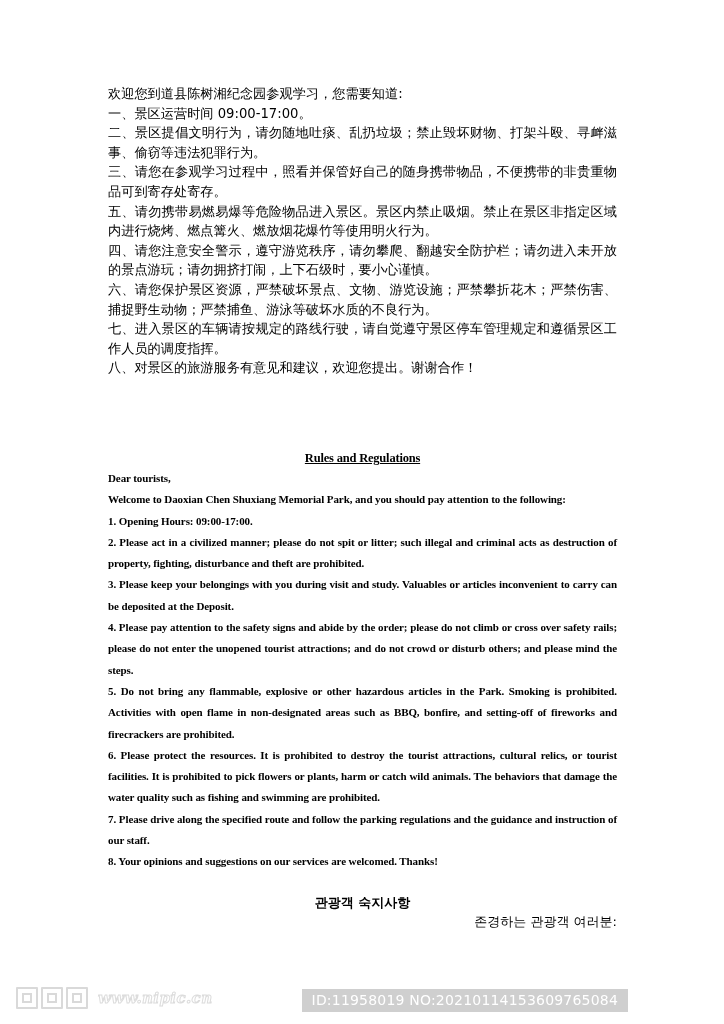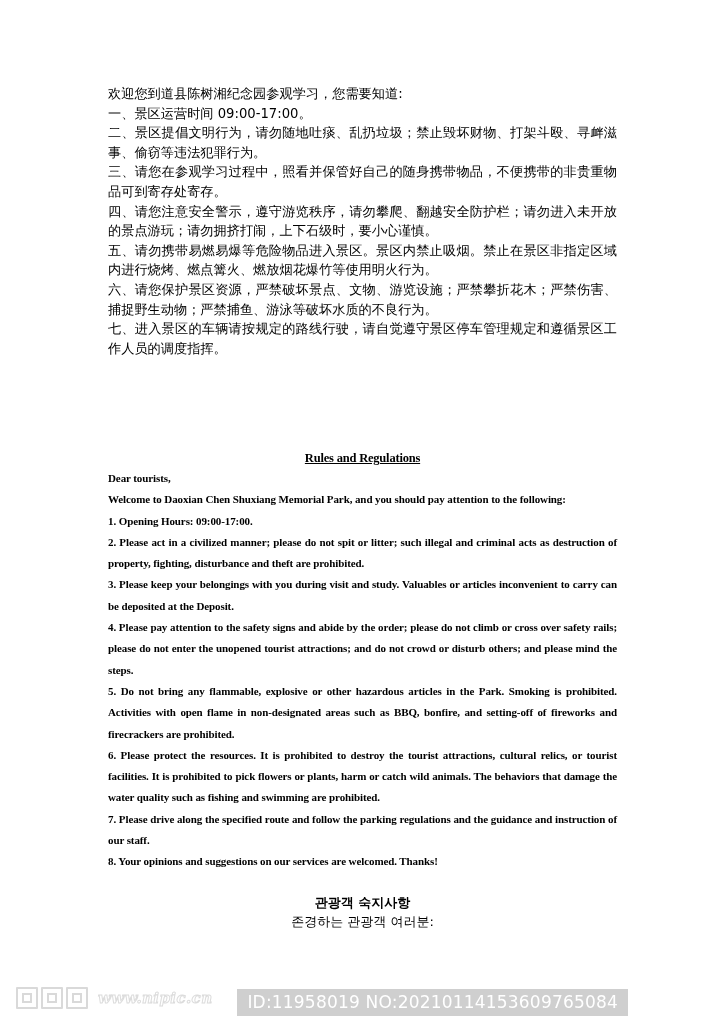--- a/index.html
+++ b/index.html
@@ -99,21 +99,21 @@
     font-weight: bold;
     font-size: 13px;
     line-height: 19px;
     font-family: "DejaVu Sans", "Liberation Sans", sans-serif;
   }
   .kr-p {
     font-size: 13px;
     line-height: 20px;
     font-family: "DejaVu Sans", "Liberation Sans", sans-serif;
     margin: 0;
-    text-align: center;
+    text-align: right;
   }
 
   
   .footer {
     position: absolute;
     left: 0;
     bottom: 0;
     width: 652px;
     height: 46px;
     background: #ffffff;
@@ -155,42 +155,43 @@
     -webkit-text-stroke: 1px #dcdcdc;
     letter-spacing: 0.4px;
   }
   .wm-id {
     position: absolute;
     right: 24px;
     top: 11px;
     background: #cfcfcf;
     color: #ffffff;
     font-family: "DejaVu Sans", "Liberation Sans", sans-serif;
-    font-size: 17px;
+    font-size: 14px;
     letter-spacing: 0.2px;
     padding: 3px 10px 4px 10px;
     white-space: nowrap;
   }
 </style>
 </head>
 <body>
 
 <div class="page">
 
   <div class="content">
 
     <div class="cn-section">
       <p class="cn-p nojust">欢迎您到道县陈树湘纪念园参观学习，您需要知道:</p>
       <p class="cn-p">一、景区运营时间 09:00-17:00。</p>
       <p class="cn-p">二、景区提倡文明行为，请勿随地吐痰、乱扔垃圾；禁止毁坏财物、打架斗殴、寻衅滋事、偷窃等违法犯罪行为。</p>
       <p class="cn-p">三、请您在参观学习过程中，照看并保管好自己的随身携带物品，不便携带的非贵重物品可到寄存处寄存。</p>
+      <p class="cn-p">五、请勿携带易燃易爆等危险物品进入景区。景区内禁止吸烟。禁止在景区非指定区域内进行烧烤、燃点篝火、燃放烟花爆竹等使用明火行为。</p>
       <p class="cn-p">四、请您注意安全警示，遵守游览秩序，请勿攀爬、翻越安全防护栏；请勿进入未开放的景点游玩；请勿拥挤打闹，上下石级时，要小心谨慎。</p>
-      <p class="cn-p">五、请勿携带易燃易爆等危险物品进入景区。景区内禁止吸烟。禁止在景区非指定区域内进行烧烤、燃点篝火、燃放烟花爆竹等使用明火行为。</p>
       <p class="cn-p">六、请您保护景区资源，严禁破坏景点、文物、游览设施；严禁攀折花木；严禁伤害、捕捉野生动物；严禁捕鱼、游泳等破坏水质的不良行为。</p>
       <p class="cn-p">七、进入景区的车辆请按规定的路线行驶，请自觉遵守景区停车管理规定和遵循景区工作人员的调度指挥。</p>
+      <p class="cn-p nojust">八、对景区的旅游服务有意见和建议，欢迎您提出。谢谢合作！</p>
     </div>
 
     <div class="en-section">
       <div class="en-title">Rules and Regulations</div>
       <p class="en-p nojust">Dear tourists,</p>
       <p class="en-p">Welcome to Daoxian Chen Shuxiang Memorial Park, and you should pay attention to the following:</p>
       <p class="en-p nojust">1. Opening Hours: 09:00-17:00.</p>
       <p class="en-p">2. Please act in a civilized manner; please do not spit or litter; such illegal and criminal acts as destruction of property, fighting, disturbance and theft are prohibited.</p>
       <p class="en-p">3. Please keep your belongings with you during visit and study. Valuables or articles inconvenient to carry can be deposited at the Deposit.</p>
       <p class="en-p">4. Please pay attention to the safety signs and abide by the order; please do not climb or cross over safety rails; please do not enter the unopened tourist attractions; and do not crowd or disturb others; and please mind the steps.</p>

